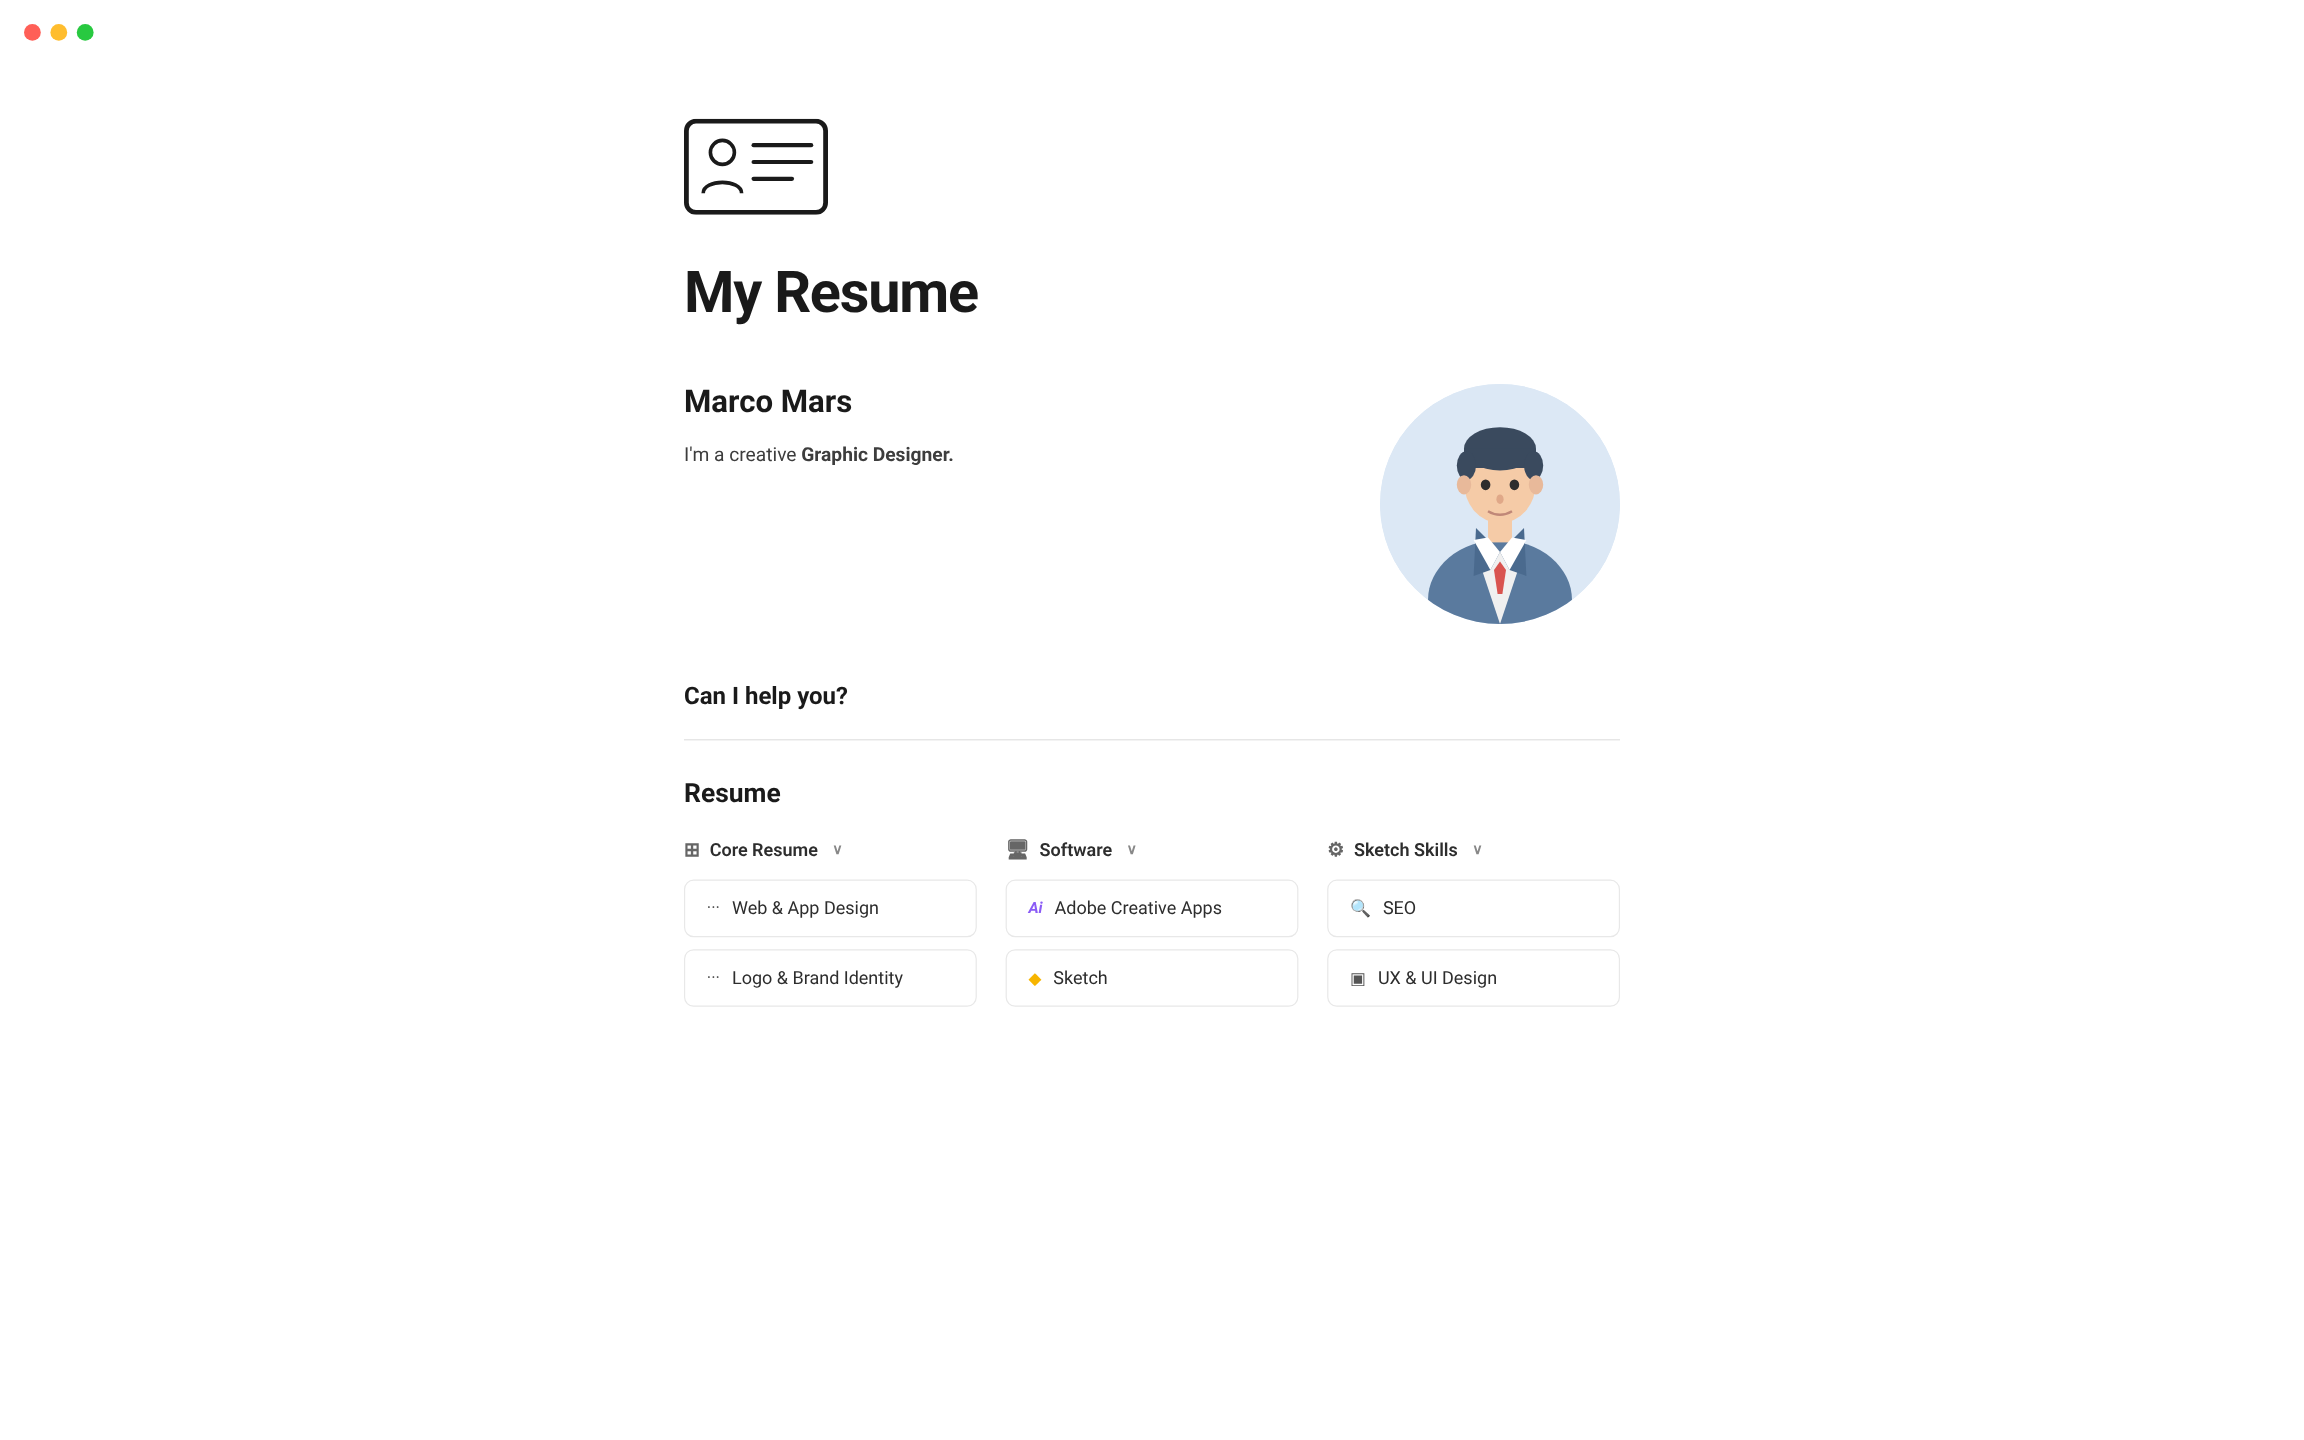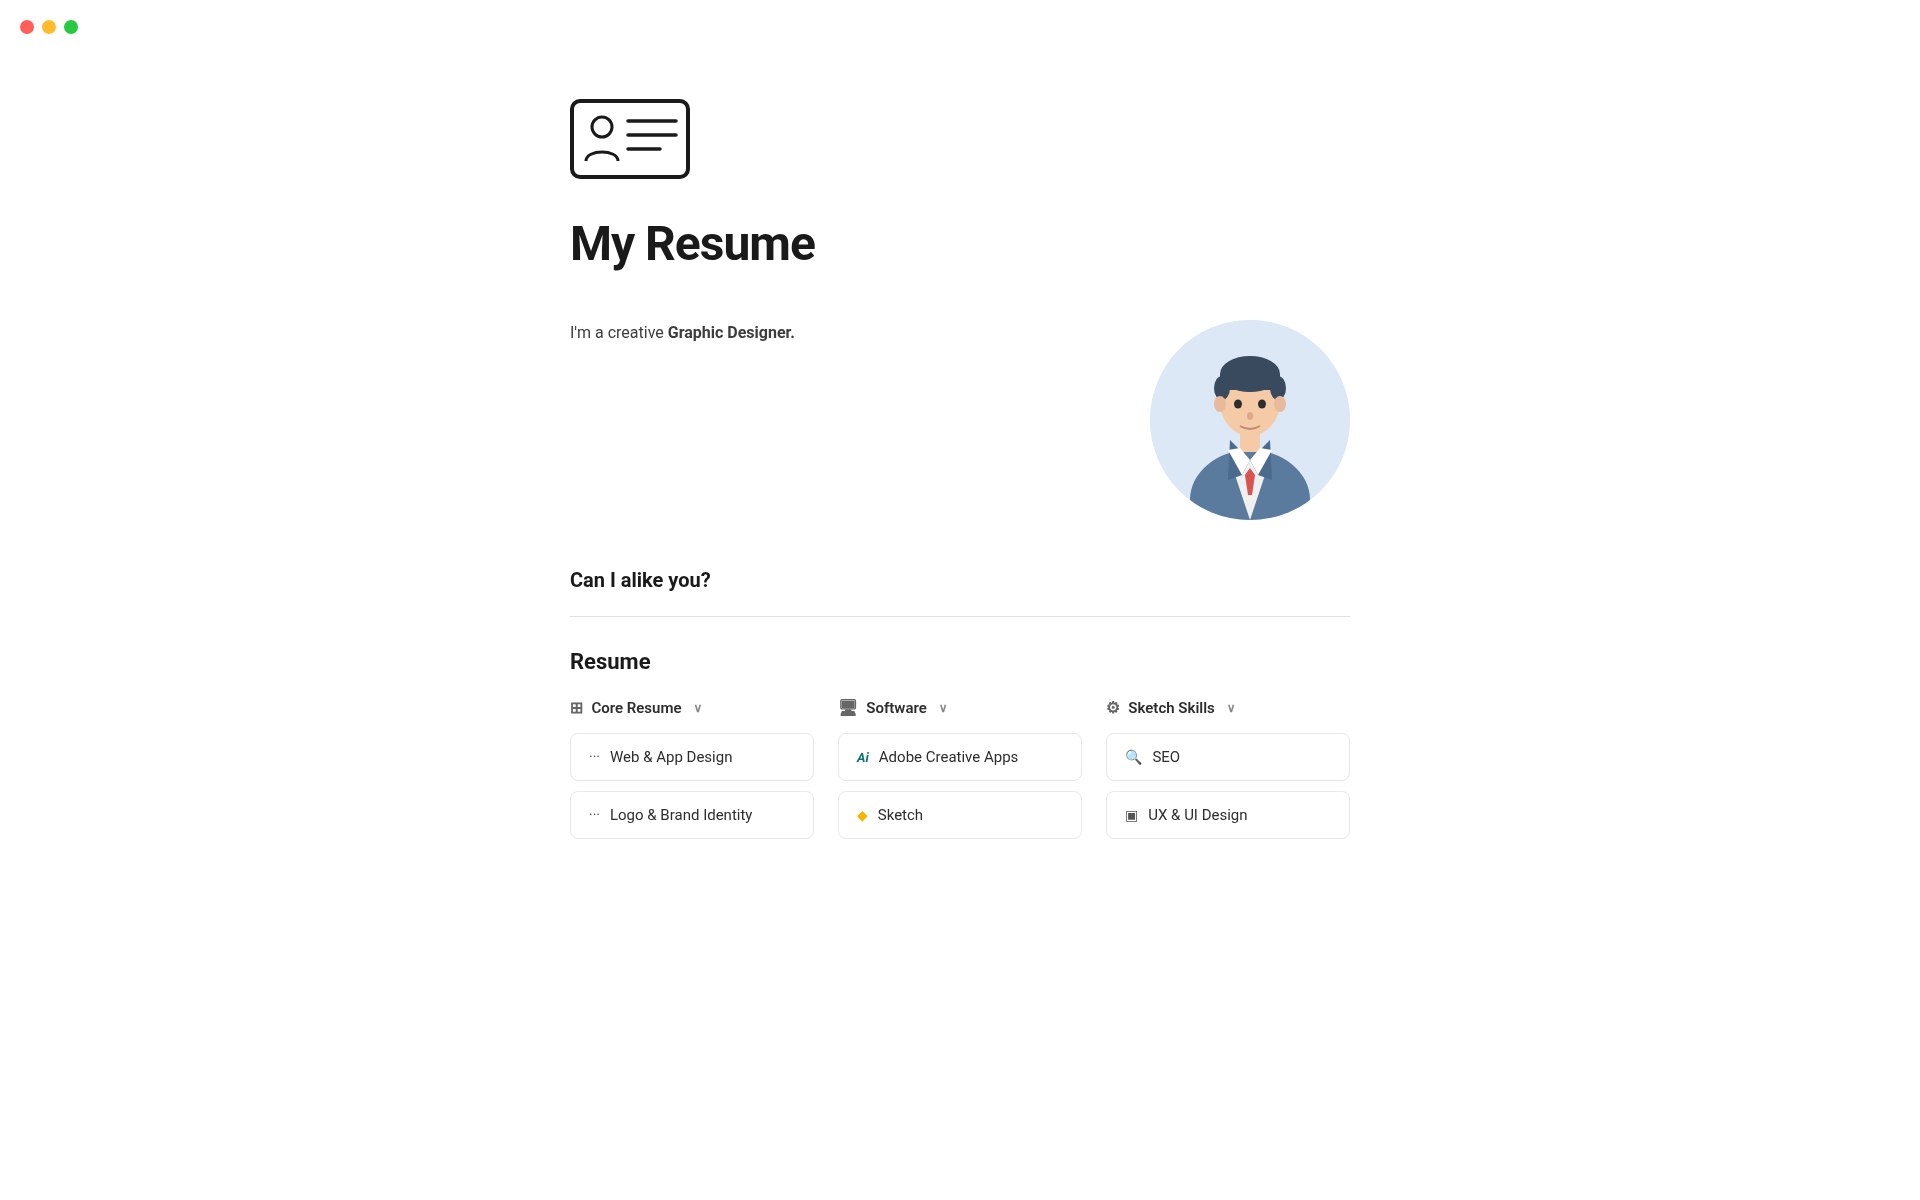--- a/index.html
+++ b/index.html
@@ -224,20 +224,21 @@
       <line x1="58" y1="22" x2="106" y2="22" stroke="#1a1a1a" stroke-width="3.5" stroke-linecap="round"></line>
       <line x1="58" y1="36" x2="106" y2="36" stroke="#1a1a1a" stroke-width="3.5" stroke-linecap="round"></line>
       <line x1="58" y1="50" x2="90" y2="50" stroke="#1a1a1a" stroke-width="3.5" stroke-linecap="round"></line>
     </svg>
   </div>
 
   <h1 class="page-title">My Resume</h1>
 
   <div class="profile-section">
     <div class="profile-text">
+      <h2 class="profile-name">Marco Mars</h2>
       <p class="profile-intro">
         <span>I'm a creative </span><strong>Graphic Designer.</strong>
       </p>
     </div>
 
     <div class="profile-avatar">
       <div class="avatar-circle">
         <svg class="avatar-svg" viewBox="0 0 200 200" xmlns="http://www.w3.org/2000/svg">
 
           <circle cx="100" cy="100" r="100" fill="#dce8f5"></circle>
@@ -274,21 +275,21 @@
           <rect x="90" y="112" width="20" height="20" fill="#f5cba7"></rect>
 
           <polygon points="90,128 100,140 92,155 78,130" fill="white"></polygon>
           <polygon points="110,128 100,140 108,155 122,130" fill="white"></polygon>
         </svg>
       </div>
     </div>
   </div>
 
   <div class="help-section">
-    <h3 class="help-title">Can I alike you?</h3>
+    <h3 class="help-title">Can I help you?</h3>
   </div>
 
   <hr class="divider">
 
   <div class="skills-section">
     <h2 class="skills-title">Resume</h2>
 
     <div class="skills-columns">
 
       <div class="skill-column">
@@ -307,21 +308,21 @@
         </div>
       </div>
 
       <div class="skill-column">
         <div class="skill-column-header">
           <span class="header-icon">🖥</span>
           <span>Software</span>
           <span class="chevron">∨</span>
         </div>
         <div class="skill-item">
-          <span class="skill-item-icon" style="font-weight:700; font-style:italic; color:#0f766e; font-size:13px;">Ai</span>
+          <span class="skill-item-icon" style="font-weight:700; font-style:italic; color:#8b5cf6; font-size:13px;">Ai</span>
           <span>Adobe Creative Apps</span>
         </div>
         <div class="skill-item">
           <span class="skill-item-icon" style="color:#F7B500;">◆</span>
           <span>Sketch</span>
         </div>
       </div>
 
       <div class="skill-column">
         <div class="skill-column-header">

